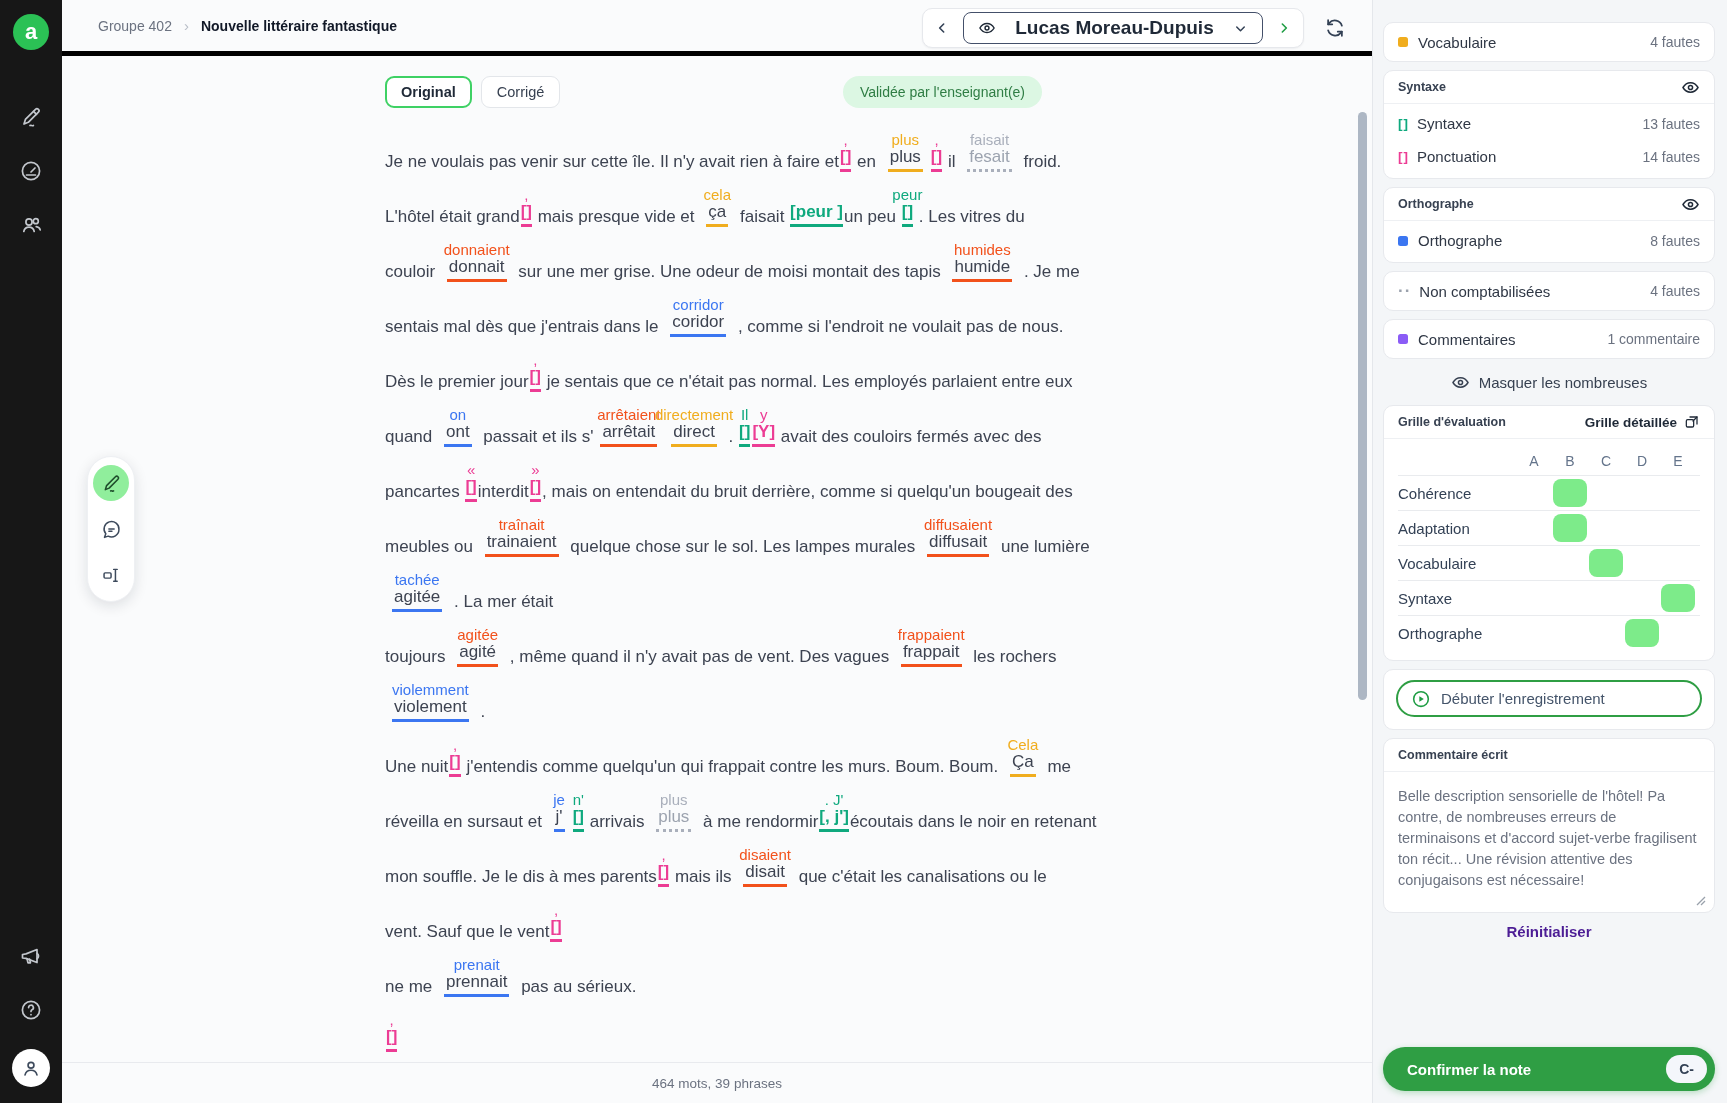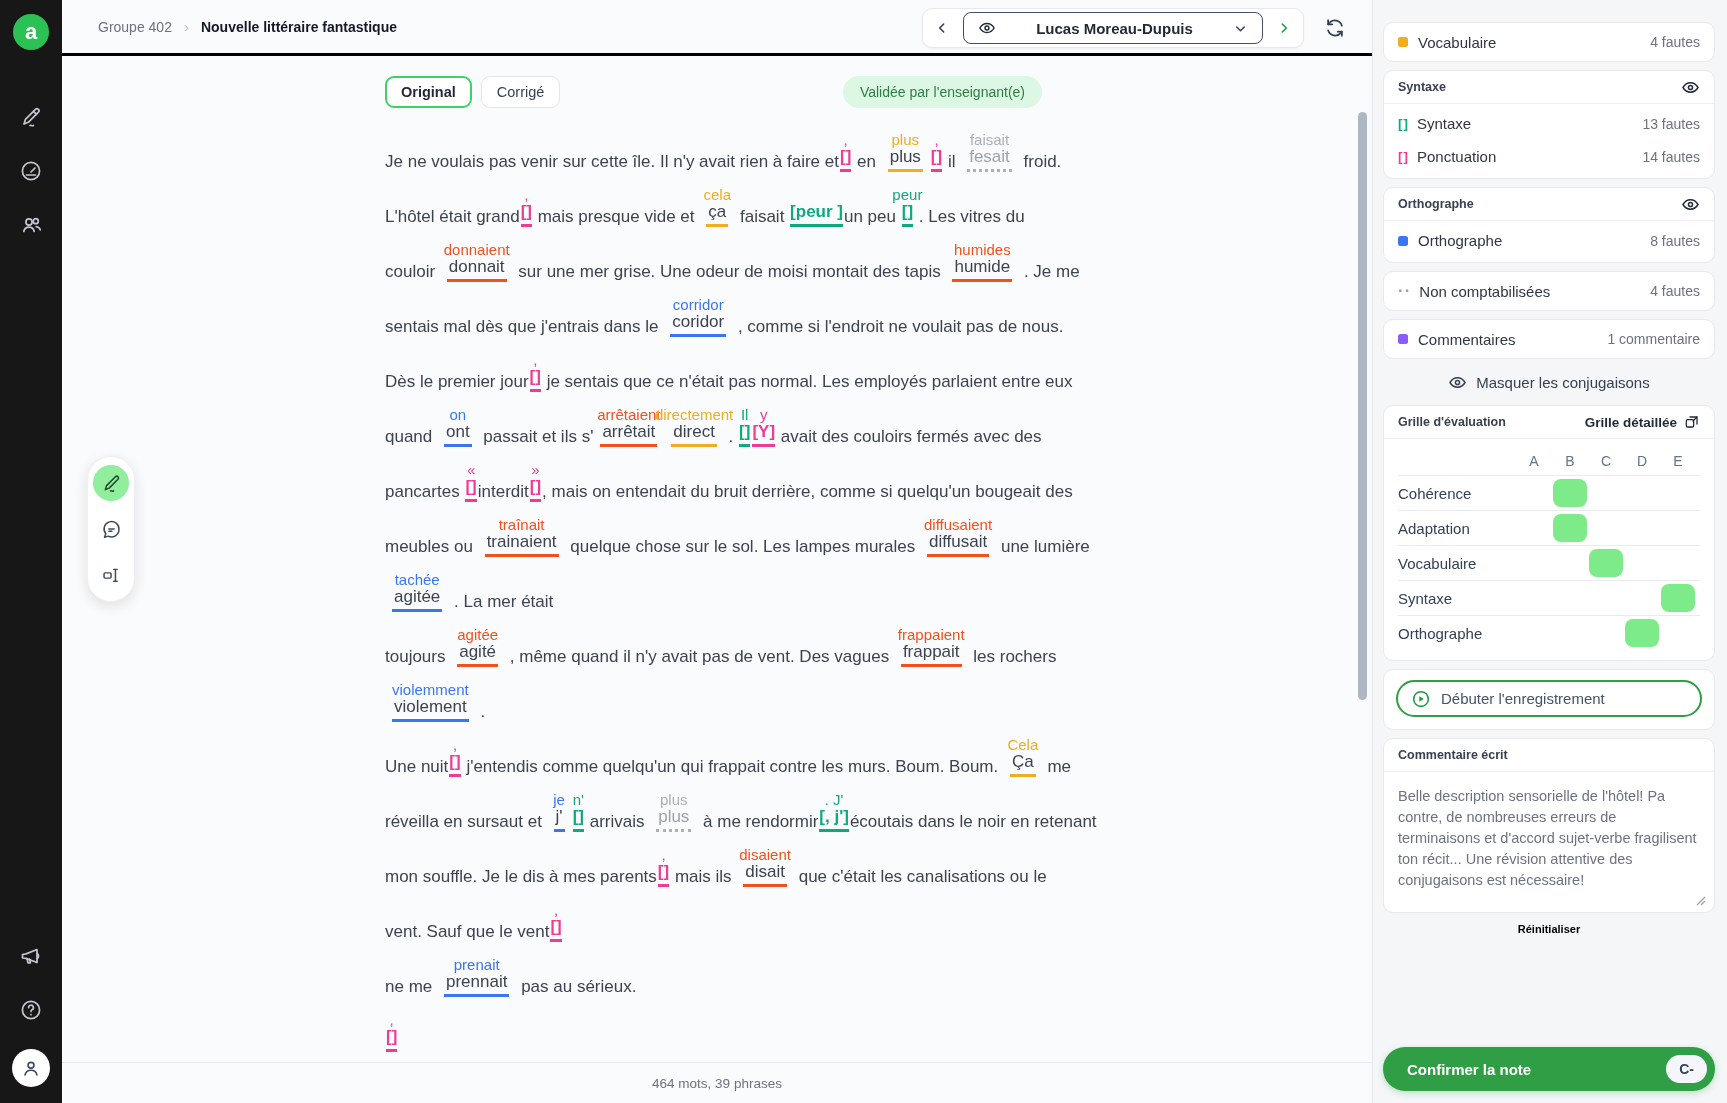--- a/index.html
+++ b/index.html
@@ -11,32 +11,32 @@
   .rail { width:62px; background:#171717; display:flex; flex-direction:column; align-items:center; padding:14px 0 16px; flex-shrink:0; }
   .logo { width:36px; height:36px; border-radius:50%; background:#2bc155; color:#fff; font-weight:bold; font-size:22px; display:flex; align-items:center; justify-content:center; margin-bottom:40px; }
   .rail-ic { width:26px; height:26px; color:#c3c7cd; margin:14px 0; display:flex; align-items:center; justify-content:center; cursor:pointer; }
   .rail-ic svg { width:24px; height:24px; }
   .rail-spacer { flex:1; }
   .avatar-btn { width:38px; height:38px; border-radius:50%; background:#fff; color:#3d4a5c; display:flex; align-items:center; justify-content:center; margin-top:12px; }
   .avatar-btn svg { width:22px; height:22px; }
 
   
   .main { flex:1; min-width:0; position:relative; background:#fafbfc; border-right:1px solid #e4e7eb; }
-  .topbar { height:56px; display:flex; align-items:center; padding:0 20px 0 36px; border-bottom:3px solid #000000; position:relative; }
+  .topbar { height:56px; display:flex; align-items:center; padding:0 20px 0 36px; border-bottom:5px solid #000000; position:relative; }
   .crumb { display:flex; align-items:center; gap:12px; font-size:14px; }
   .crumb .grp { color:#6b7280; }
   .crumb .sep { color:#b8bec7; font-size:15px; }
   .crumb .page { color:#111827; font-weight:bold; }
   .studnav { position:absolute; right:68px; top:8px; height:40px; background:#fff; border:1px solid #e6e8ec; border-radius:10px; box-shadow:0 1px 2px rgba(16,24,40,.05); display:flex; align-items:center; }
   .navbtn { width:38px; height:100%; display:flex; align-items:center; justify-content:center; color:#334155; cursor:pointer; }
   .navbtn.next { color:#1f9d44; }
   .navbtn svg { width:16px; height:16px; }
   .stud-select { height:32px; margin:0 2px; border:1.5px solid #44506a; border-radius:8px; display:flex; align-items:center; gap:9px; padding:0 14px; min-width:300px; cursor:pointer; background:#fff; }
   .stud-select svg { width:18px; height:18px; color:#1f2937; }
-  .stud-select .nm { font-size:15px; font-weight:bold; color:#1f2937; flex:1; text-align:center; }
+  .stud-select .nm { font-size:19px; font-weight:bold; color:#1f2937; flex:1; text-align:center; }
   .refresh { position:absolute; right:26px; top:17px; width:22px; height:22px; color:#334155; cursor:pointer; }
   .refresh svg { width:22px; height:22px; }
 
   .content { position:absolute; top:56px; left:0; right:0; bottom:0; overflow:hidden; }
   .tabs-row { display:flex; align-items:center; margin:20px 330px 0 323px; }
   .tab { font-size:14.5px; padding:7px 15px; border-radius:9px; background:#fff; border:1px solid #e3e6ea; color:#374151; cursor:pointer; margin-right:9px; }
   .tab.active { border:2px solid #3ed164; font-weight:bold; color:#1f2937; padding:6px 14px; }
   .badge-valid { margin-left:auto; background:#dcf7e3; color:#2f7d44; font-size:14px; padding:8px 17px; border-radius:16px; }
 
   
@@ -86,21 +86,21 @@
   .grid-row .gcell { width:36px; height:35px; display:flex; align-items:center; justify-content:center; }
   .gmark { width:34px; height:28px; border-radius:8px; background:#7deb8a; }
 
   .audio-body { padding:10px 12px 12px; }
   .audio-btn { height:37px; border:2px solid #2f9e44; border-radius:19px; background:#fff; display:flex; align-items:center; gap:10px; padding:0 13px; cursor:pointer; width:100%; }
   .audio-btn svg { width:20px; height:20px; color:#1f9d44; flex-shrink:0; }
   .audio-btn .albl { font-size:15px; color:#44546a; }
   .written-body { padding:4px 4px 4px; position:relative; }
   .written-body textarea { width:100%; height:128px; border:none; resize:none; outline:none; font-family:"Liberation Sans",sans-serif; font-size:14.5px; color:#6b7280; line-height:1.45; padding:10px 10px 4px; background:transparent; }
   .resize-h { position:absolute; right:8px; bottom:6px; width:10px; height:10px; color:#9aa1ac; }
-  .reset-link { text-align:center; color:#000000; font-weight:bold; font-size:11px; margin:10px 0 0; cursor:pointer; }
+  .reset-link { text-align:center; color:#4c1d95; font-weight:bold; font-size:15px; margin:10px 0 0; cursor:pointer; }
   .confirm-btn { position:absolute; left:10px; right:12px; bottom:12px; height:44px; background:#2f9e44; border-radius:22px; display:flex; align-items:center; padding:0 8px 0 24px; cursor:pointer; box-shadow:0 2px 6px rgba(47,158,68,.3); }
   .confirm-btn .clbl { color:#fff; font-weight:bold; font-size:15px; }
   .confirm-btn .grade { margin-left:auto; background:#f4f6fb; color:#334155; font-weight:bold; font-size:14px; border-radius:14px; padding:6px 13px; }
 </style>
 </head>
 <body>
 
 <div class="app">
 
   <div class="rail">
@@ -310,21 +310,21 @@
         <span>Commentaires</span>
         <span class="cnt">1 commentaire</span>
       </div>
     </div>
 
     <div class="mask-row">
       <svg viewBox="0 0 24 24" fill="none" stroke="currentColor" stroke-width="1.9" stroke-linecap="round" stroke-linejoin="round">
           <path d="M2.5 12s3.5-6 9.5-6 9.5 6 9.5 6-3.5 6-9.5 6-9.5-6-9.5-6z"></path>
           <circle cx="12" cy="12" r="2.6"></circle>
         </svg>
-      <span>Masquer les conjugaisons</span>
+      <span>Masquer les nombreuses</span>
     </div>
 
     <div class="card">
       <div class="group-head">
         <span>Grille d'évaluation</span>
         <span class="grid-head-link">
           <span>Grille détaillée</span>
           <svg viewBox="0 0 24 24" fill="none" stroke="currentColor" stroke-width="1.9" stroke-linecap="round" stroke-linejoin="round">
               <rect x="3.5" y="8.5" width="11" height="11" rx="2"></rect>
               <path d="M9 4.5h10.5V15"></path>

